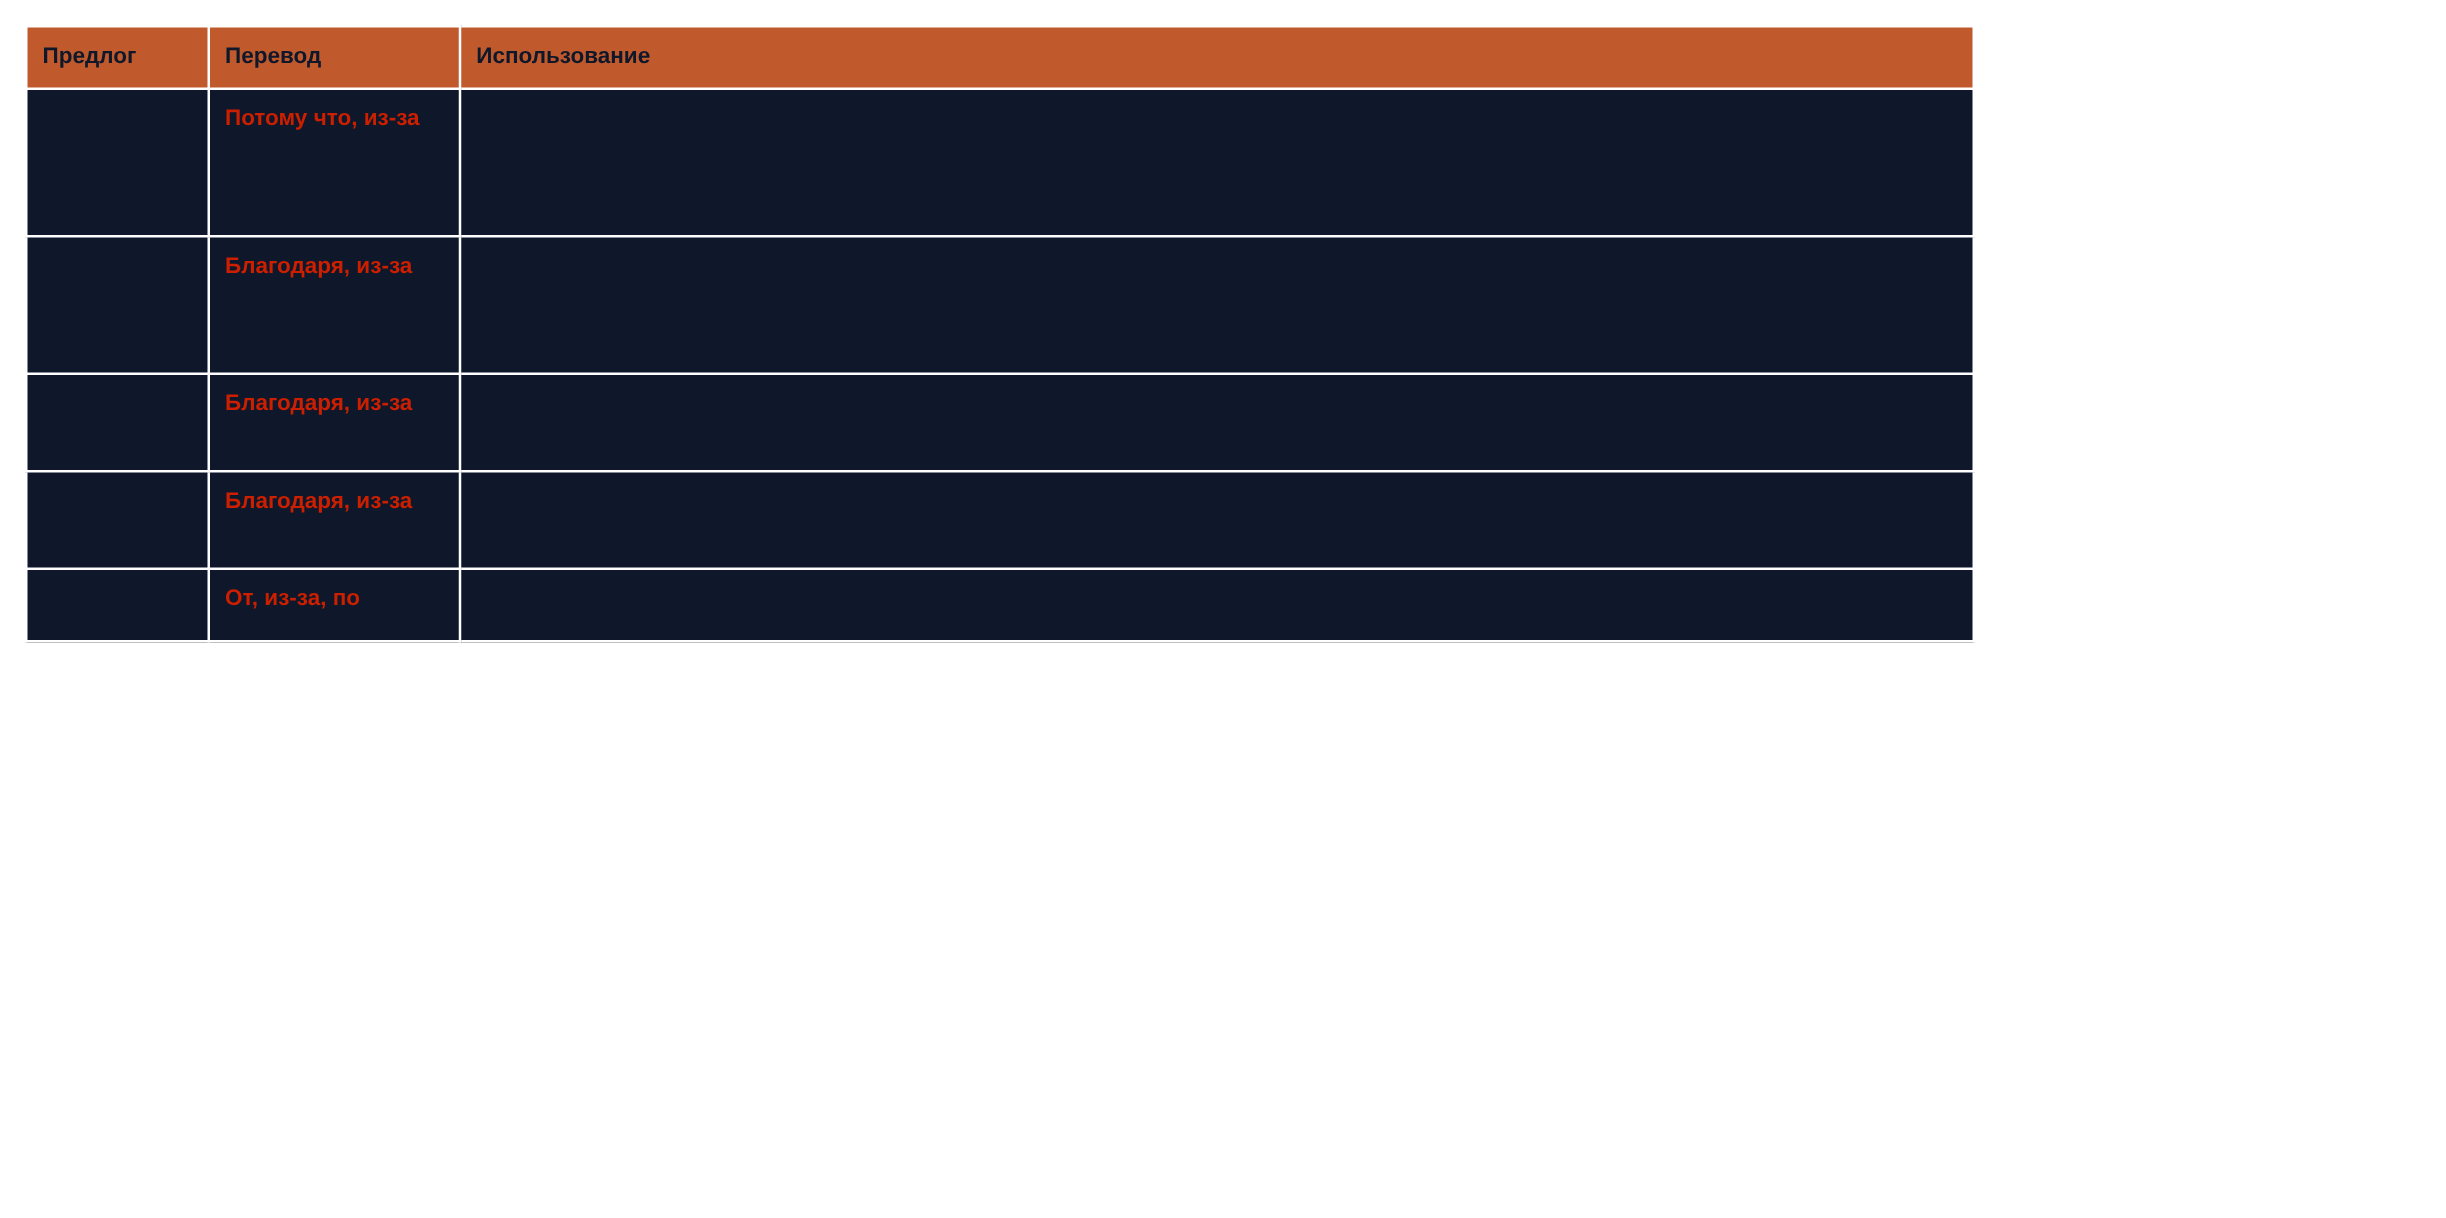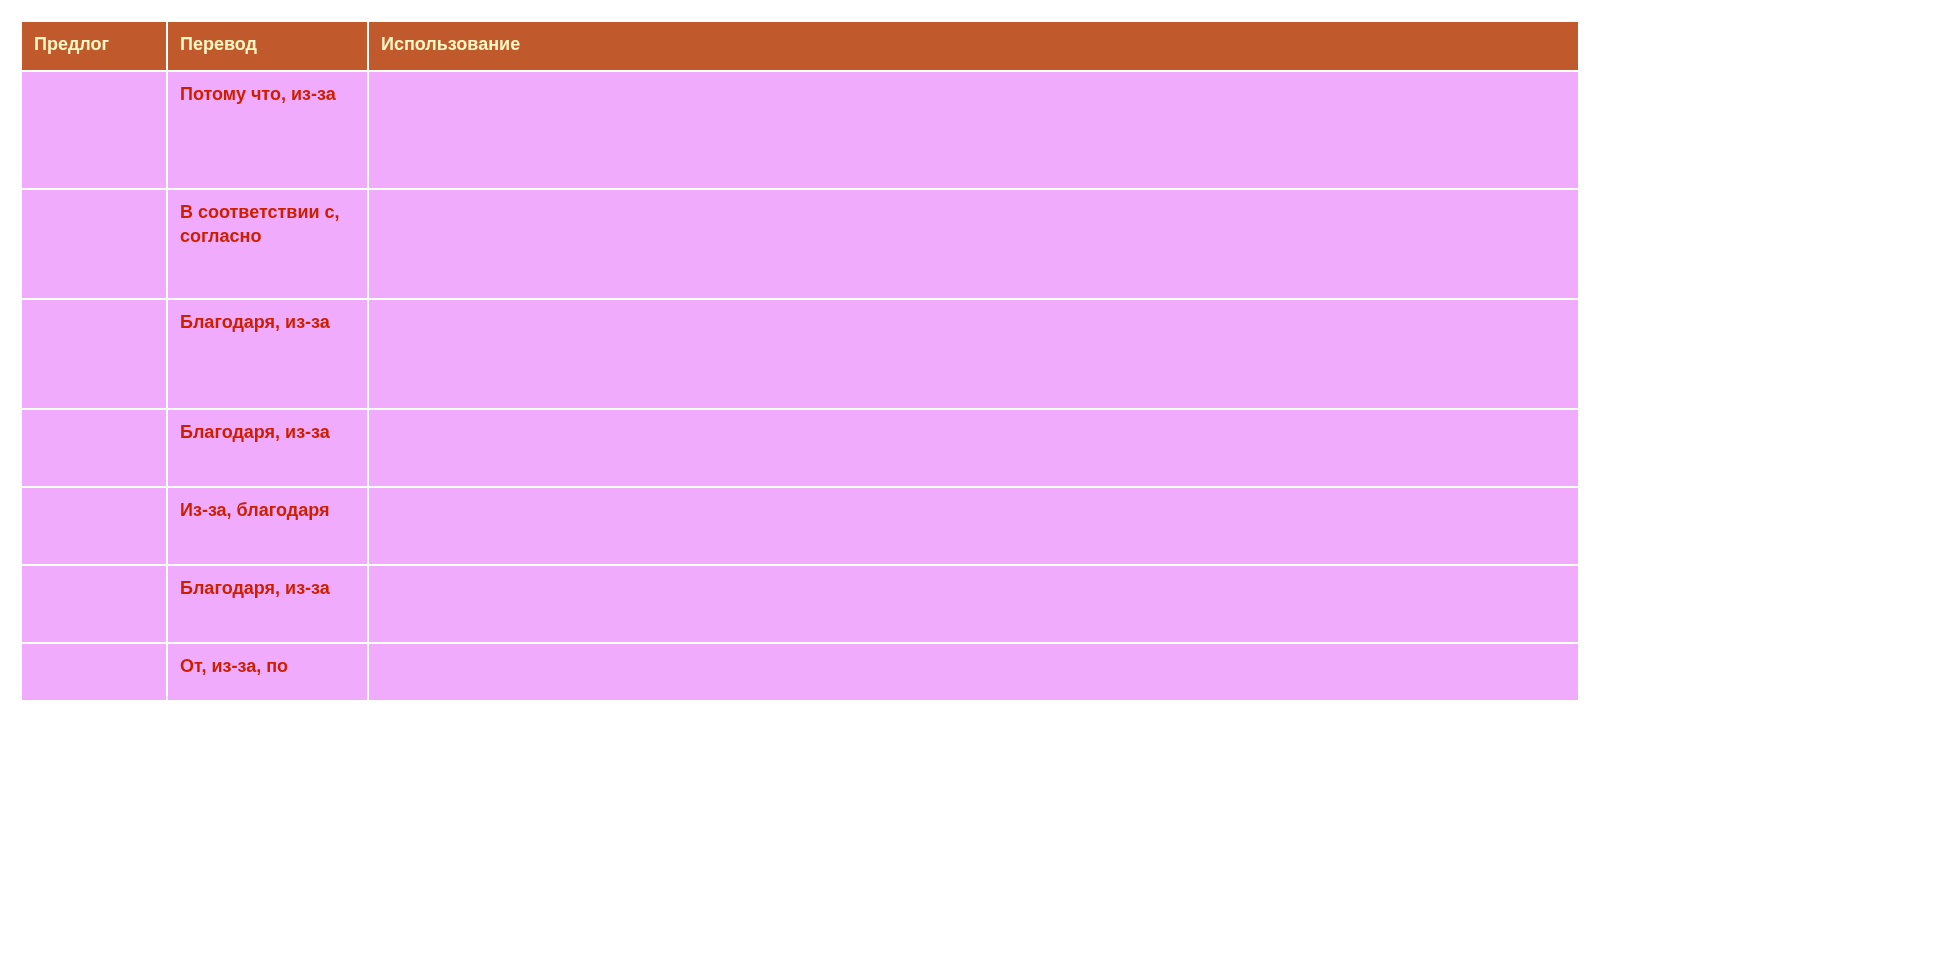--- a/index.html
+++ b/index.html
@@ -16,26 +16,26 @@
   th, td {
     border: 2px solid #fff;
     text-align: left;
     vertical-align: top;
     padding: 10px 12px;
     font-size: 18px;
     line-height: 1.35;
   }
   th {
     background: #c05a2d;
-    color: #fef9c3;
+    color: #0f172a;
     font-weight: 600;
     height: 28px;
   }
   td {
-    background: #f0abfc;
+    background: #0f172a;
     color: #000;
   }
   .col-prep { width: 120px; }
   .col-trans { width: 175px; margin-left: 32px; }
   .col-usage { }
   td.trans {
     color: #cc1f00;
     font-weight: 700;
   }
 </style>
@@ -51,36 +51,26 @@
     </tr>
   </thead>
   <tbody id="tbody">
       <tr>
         <td class="col-prep" style="height: 96px;"></td>
         <td class="col-trans trans">Потому что, из-за</td>
         <td class="col-usage"></td>
       </tr>
       <tr>
         <td class="col-prep" style="height: 88px;"></td>
-        <td class="col-trans trans">В соответствии с, согласно</td>
-        <td class="col-usage"></td>
-      </tr>
-      <tr>
-        <td class="col-prep" style="height: 88px;"></td>
         <td class="col-trans trans">Благодаря, из-за</td>
         <td class="col-usage"></td>
       </tr>
       <tr>
         <td class="col-prep" style="height: 56px;"></td>
         <td class="col-trans trans">Благодаря, из-за</td>
-        <td class="col-usage"></td>
-      </tr>
-      <tr>
-        <td class="col-prep" style="height: 56px;"></td>
-        <td class="col-trans trans">Из-за, благодаря</td>
         <td class="col-usage"></td>
       </tr>
       <tr>
         <td class="col-prep" style="height: 56px;"></td>
         <td class="col-trans trans">Благодаря, из-за</td>
         <td class="col-usage"></td>
       </tr>
       <tr>
         <td class="col-prep" style="height: 36px;"></td>
         <td class="col-trans trans">От, из-за, по</td>

